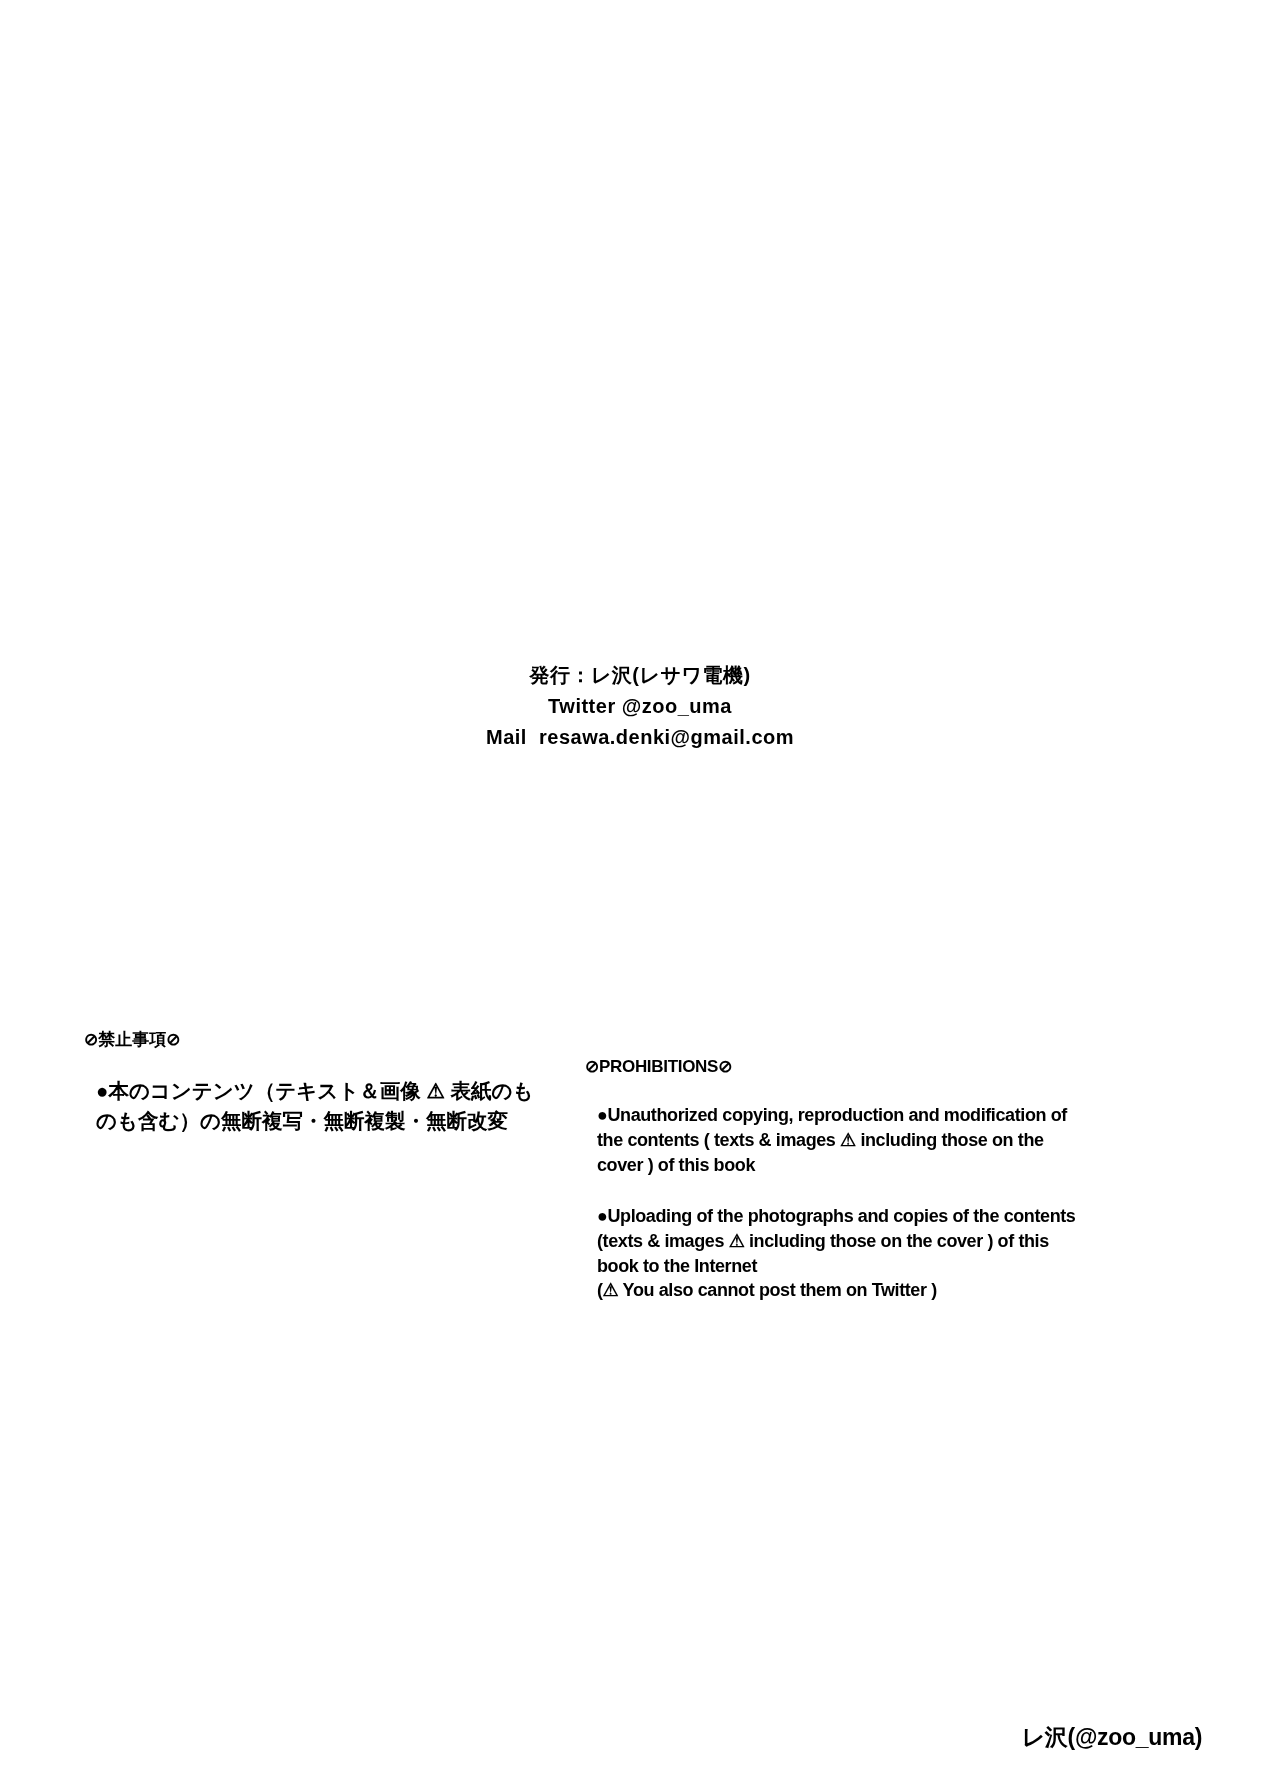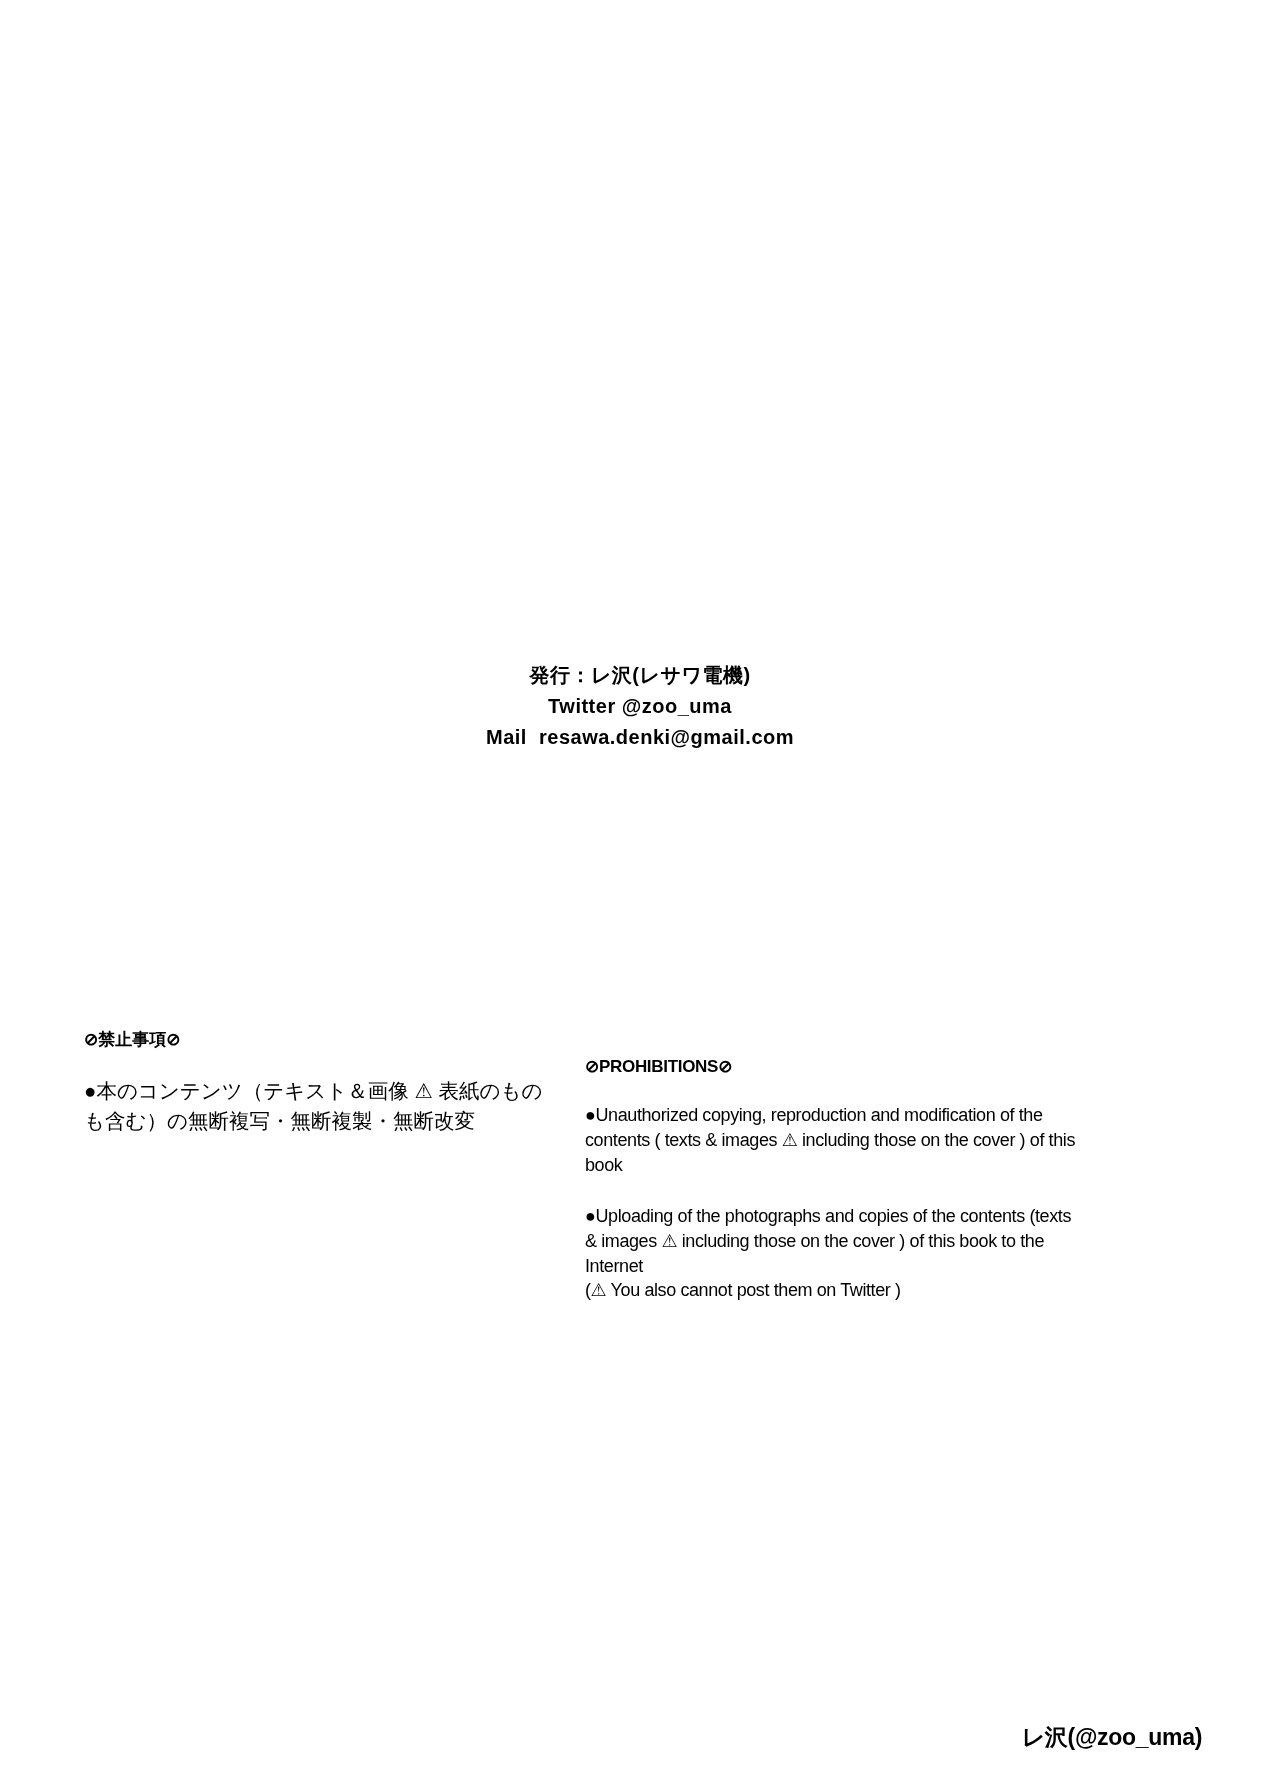--- a/index.html
+++ b/index.html
@@ -51,23 +51,23 @@
     font-size: 17px;
     font-weight: bold;
     margin: 0 0 26px 0;
     letter-spacing: 0px;
     line-height: 1.2;
   }
   .col-en .col-heading { letter-spacing: -0.3px; margin-top: 27px; }
 
   .para {
     font-size: 21px;
-    font-weight: normal;
+    font-weight: bold;
     line-height: 1.42;
-    margin: 0 0 26px 0;
+    margin: 0 0 26px 12px;
     letter-spacing: -0.2px;
   }
   .col-jp .para {
     font-size: 20.5px;
     line-height: 1.45;
     letter-spacing: 0px;
   }
   .col-en .para {
     font-size: 18px;
     line-height: 1.38;

